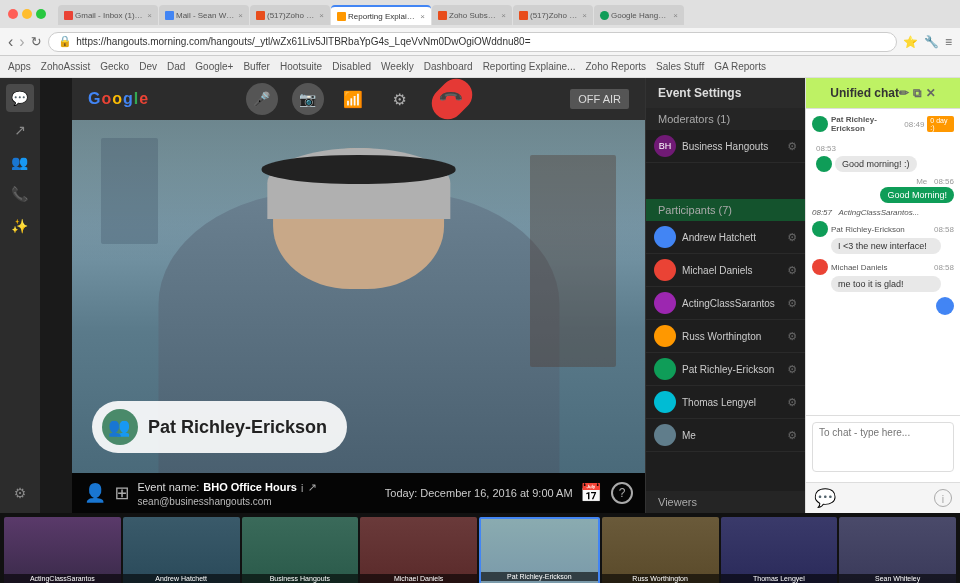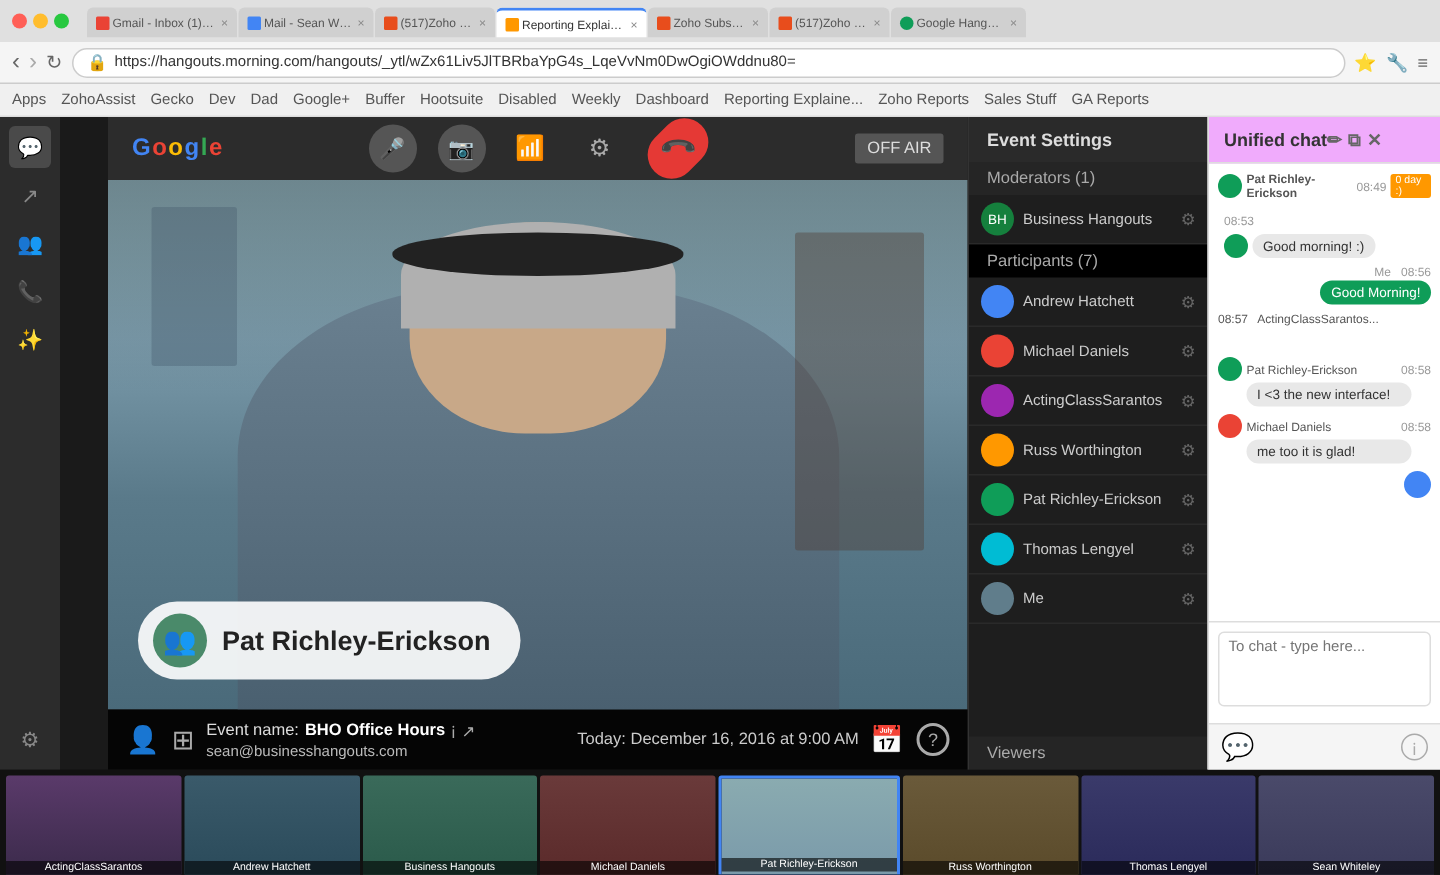--- a/index.html
+++ b/index.html
@@ -169,26 +169,26 @@
   </div>
 
   <div style="width:160px;background:#1e1e1e;display:flex;flex-direction:column;border-left:1px solid #333;">
     <div style="background:#2a2a2a;padding:8px 12px;font-size:12px;color:#ddd;font-weight:bold;">Event Settings</div>
 
     <div style="background:#252525;padding:5px 12px;font-size:11px;color:#aaa;display:flex;justify-content:space-between;align-items:center;">
       <span>Moderators (1)</span>
     </div>
 
     <div style="display:flex;align-items:center;padding:5px 8px;gap:6px;border-bottom:1px solid #2a2a2a;">
-      <div style="width:22px;height:22px;border-radius:50%;background:#15803d;display:flex;align-items:center;justify-content:center;color:#fff;font-size:9px;flex-shrink:0;">BH</div>
+      <div style="width:22px;height:22px;border-radius:50%;background:#701a75;display:flex;align-items:center;justify-content:center;color:#fff;font-size:9px;flex-shrink:0;">BH</div>
       <span style="font-size:10px;color:#ccc;flex:1;overflow:hidden;text-overflow:ellipsis;white-space:nowrap;">Business Hangouts</span>
       <span style="color:#666;font-size:11px;">⚙</span>
     </div>
 
-    <div style="background:#000000;padding:5px 12px;font-size:11px;color:#aaa;">Participants (7)</div>
+    <div style="background:#14532d;padding:5px 12px;font-size:11px;color:#aaa;margin-top:36px;">Participants (7)</div>
 
     <div style="flex:1;overflow-y:auto;">
       <div style="display:flex;align-items:center;padding:5px 8px;gap:6px;border-bottom:1px solid #2a2a2a;">
         <div style="width:22px;height:22px;border-radius:50%;background:#4285F4;flex-shrink:0;"></div>
         <span style="font-size:10px;color:#ccc;flex:1;overflow:hidden;text-overflow:ellipsis;white-space:nowrap;">Andrew Hatchett</span>
         <span style="color:#666;font-size:11px;">⚙</span>
       </div>
       <div style="display:flex;align-items:center;padding:5px 8px;gap:6px;border-bottom:1px solid #2a2a2a;">
         <div style="width:22px;height:22px;border-radius:50%;background:#EA4335;flex-shrink:0;"></div>
         <span style="font-size:10px;color:#ccc;flex:1;overflow:hidden;text-overflow:ellipsis;white-space:nowrap;">Michael Daniels</span>
@@ -218,21 +218,21 @@
         <div style="width:22px;height:22px;border-radius:50%;background:#607D8B;flex-shrink:0;"></div>
         <span style="font-size:10px;color:#ccc;flex:1;overflow:hidden;text-overflow:ellipsis;white-space:nowrap;">Me</span>
         <span style="color:#666;font-size:11px;">⚙</span>
       </div>
     </div>
 
     <div style="background:#252525;padding:5px 12px;font-size:11px;color:#aaa;">Viewers</div>
   </div>
 
   <div style="width:155px;background:#fff;display:flex;flex-direction:column;border-left:1px solid #ddd;">
-    <div style="background:#f0abfc;padding:8px 10px;font-size:12px;color:#333;font-weight:bold;display:flex;align-items:center;justify-content:flex-start;border-bottom:1px solid #ddd;">
+    <div style="background:#bef264;padding:8px 10px;font-size:12px;color:#333;font-weight:bold;display:flex;align-items:center;justify-content:center;border-bottom:1px solid #ddd;">
       <span>Unified chat</span>
       <div style="display:flex;gap:4px;color:#666;font-size:12px;">
         <span>✏</span>
         <span>⧉</span>
         <span>✕</span>
       </div>
     </div>
 
     <div style="flex:1;overflow-y:auto;padding:6px;display:flex;flex-direction:column;gap:3px;">
 
@@ -249,21 +249,21 @@
           <div style="width:16px;height:16px;border-radius:50%;background:#0f9d58;flex-shrink:0;"></div>
           <div style="background:#e8e8e8;color:#333;padding:3px 7px;border-radius:10px;font-size:9px;max-width:110px;">Good morning! :)</div>
         </div>
       </div>
 
       <div style="display:flex;flex-direction:column;align-items:flex-end;margin-bottom:2px;">
         <span style="font-size:8px;color:#999;">Me &nbsp; 08:56</span>
         <div style="background:#0f9d58;color:#fff;padding:3px 7px;border-radius:10px;font-size:9px;max-width:110px;margin-top:1px;">Good Morning!</div>
       </div>
 
-      <div style="margin-bottom:18px;">
+      <div style="margin-bottom:1px;font-style:italic;">
         <div style="font-size:8px;color:#555;">08:57 &nbsp; ActingClassSarantos...</div>
       </div>
 
       <div style="margin-bottom:2px;">
         <div style="display:flex;align-items:center;gap:3px;">
           <div style="width:16px;height:16px;border-radius:50%;background:#0f9d58;flex-shrink:0;"></div>
           <span style="font-size:8px;color:#555;">Pat Richley-Erickson</span>
           <span style="font-size:8px;color:#999;margin-left:auto;">08:58</span>
         </div>
         <div style="margin-left:19px;background:#e8e8e8;color:#333;padding:3px 7px;border-radius:10px;font-size:9px;max-width:110px;margin-top:1px;">I &lt;3 the new interface!</div>

